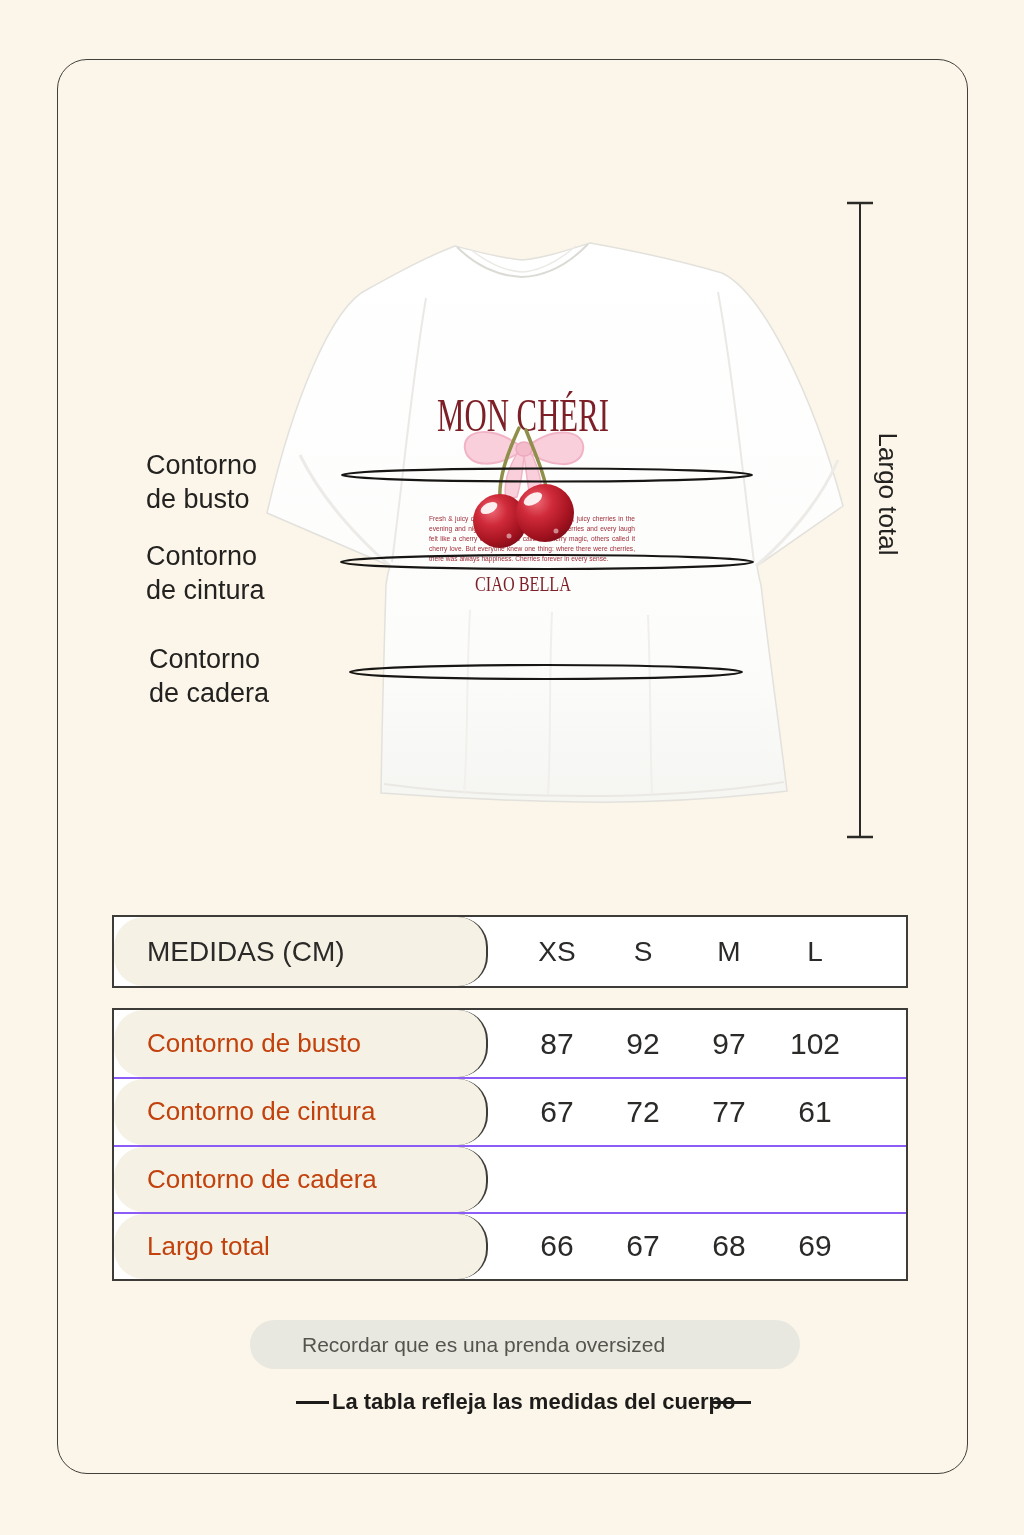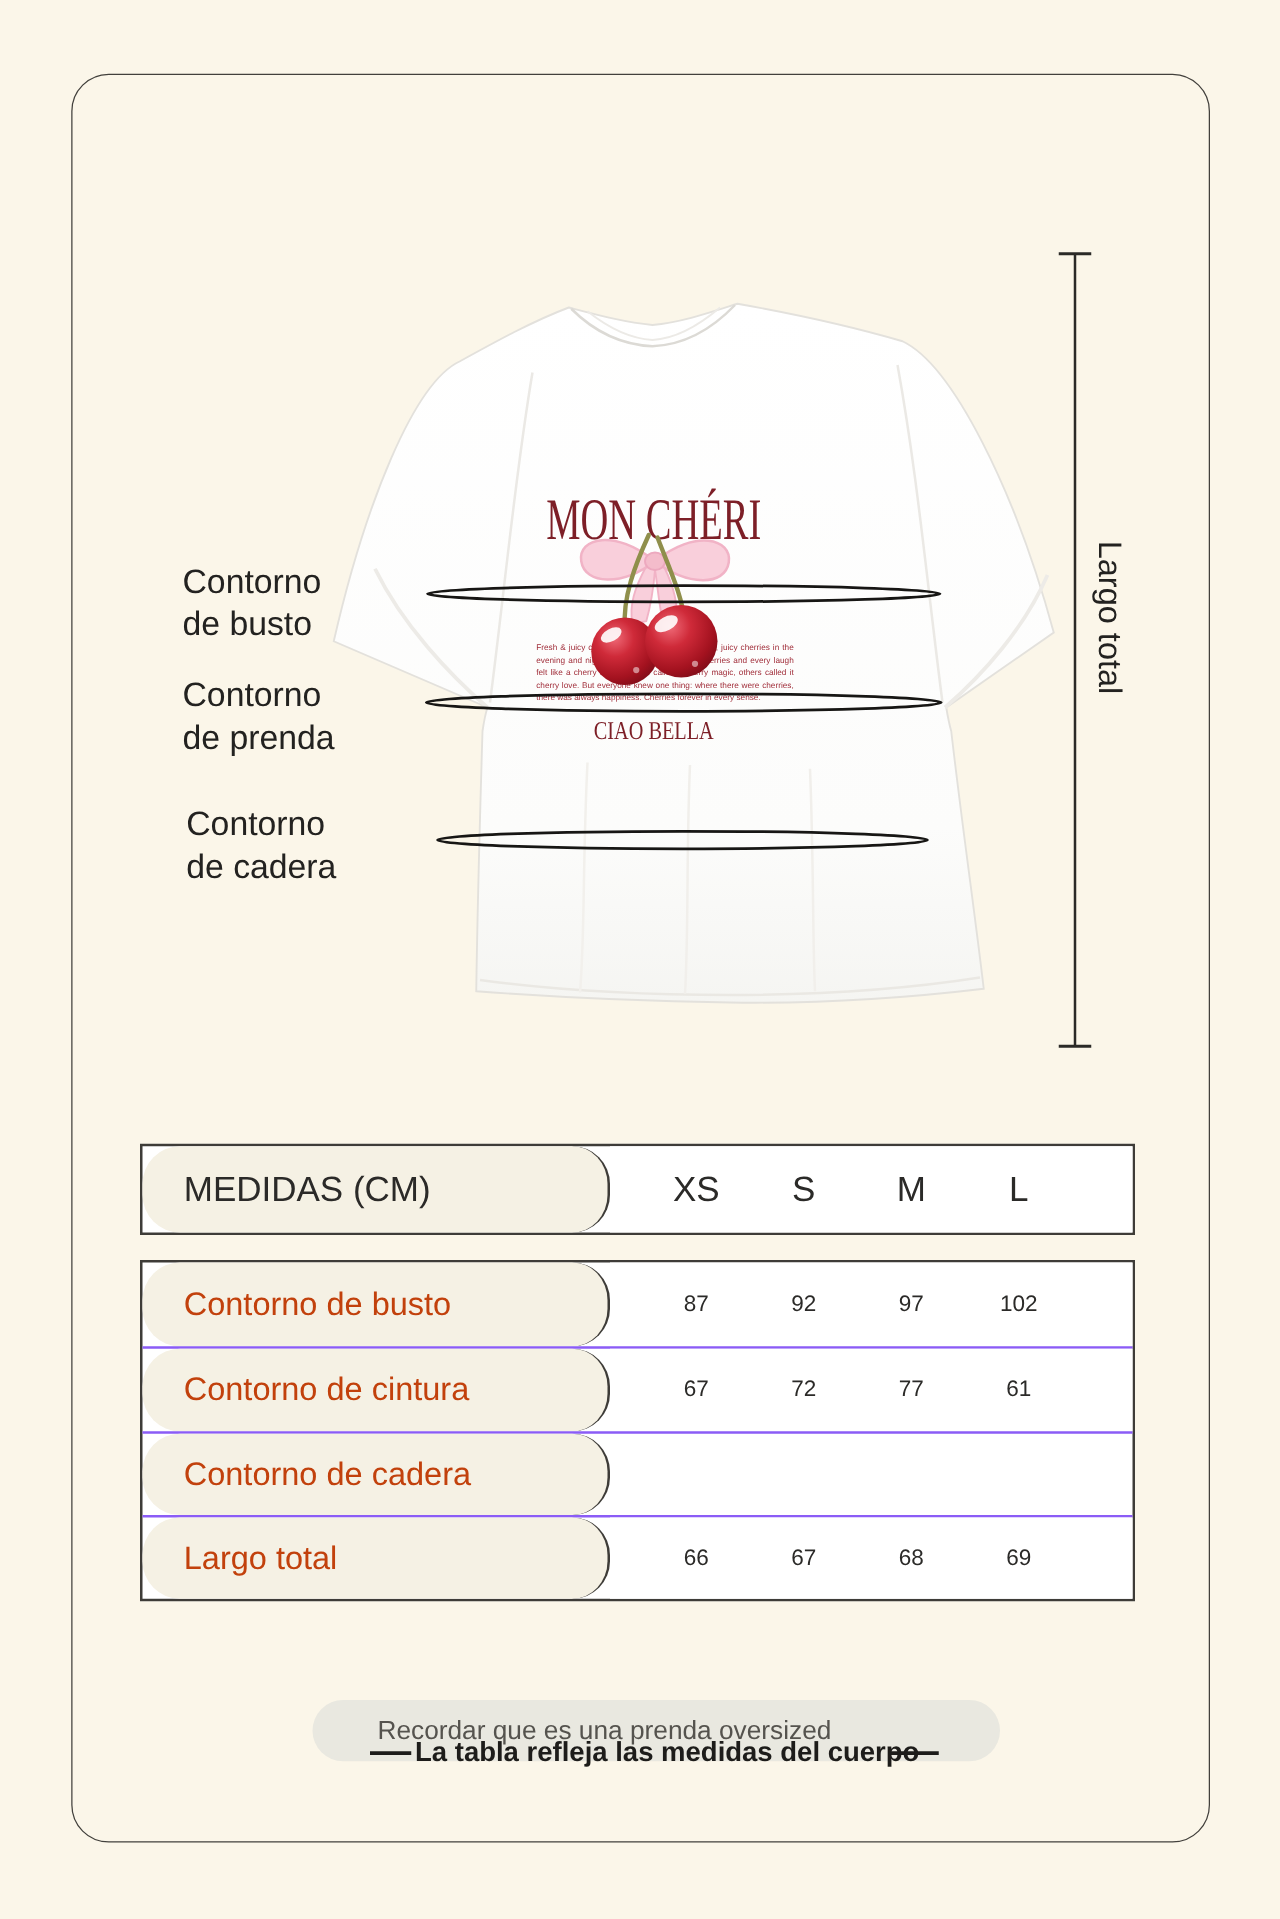--- a/index.html
+++ b/index.html
@@ -27,25 +27,25 @@
   .t-left{width:374px;flex:0 0 374px;background:#f5f1e4;border-right:2px solid #3e3c38;
           display:flex;align-items:center;padding-left:33px;box-sizing:border-box;border-radius:30px;}
   .t-vals{flex:1;display:grid;grid-template-columns:repeat(4,1fr);align-items:center;
           padding:0 48px 0 26px;background:#ffffff;}
   .t-vals span{text-align:center;}
   .t-row{display:flex;box-sizing:border-box;}
   .t-row + .t-row{border-top:2px solid #8b5cf6;}
   .head-label{font-size:28px;color:#2b2a28;}
   .size-cell{font-size:28px;color:#2b2a28;}
   .row-label{font-size:26px;color:#c2410c;}
-  .val-cell{font-size:18px;color:#2b2a28;}
+  .val-cell{font-size:30px;color:#2b2a28;}
   
   .pill{left:250px;top:1320px;width:550px;height:49px;border-radius:25px;background:#e9e8e0;
         display:flex;align-items:center;padding-left:52px;box-sizing:border-box;
-        font-size:21px;color:#55534e;margin-top:40px;}
+        font-size:21px;color:#55534e;}
   .dash{background:#1d1c1a;height:3px;}
   .footnote{left:332px;top:1389px;font-size:22px;font-weight:600;color:#1d1c1a;}
   svg text{font-family:"Liberation Serif",serif;}
 </style>
 </head>
 <body>
 
 <div class="page">
 
   <div class="frame"></div>
@@ -117,21 +117,21 @@
       <line x1="847" y1="837" x2="873" y2="837" stroke="#2b2a27" stroke-width="2.5"></line>
     </g>
   </svg>
 
   <div class="abs m-label lbl-busto">
     <div>Contorno</div>
     <div>de busto</div>
   </div>
   <div class="abs m-label lbl-cintura">
     <div>Contorno</div>
-    <div>de prenda</div>
+    <div>de cintura</div>
   </div>
   <div class="abs m-label lbl-cadera">
     <div>Contorno</div>
     <div>de cadera</div>
   </div>
   <div class="abs m-label lbl-largo">Largo total</div>
 
   <div class="abs tbl-head">
     <div class="t-left">
       <span class="head-label">MEDIDAS (CM)</span>

